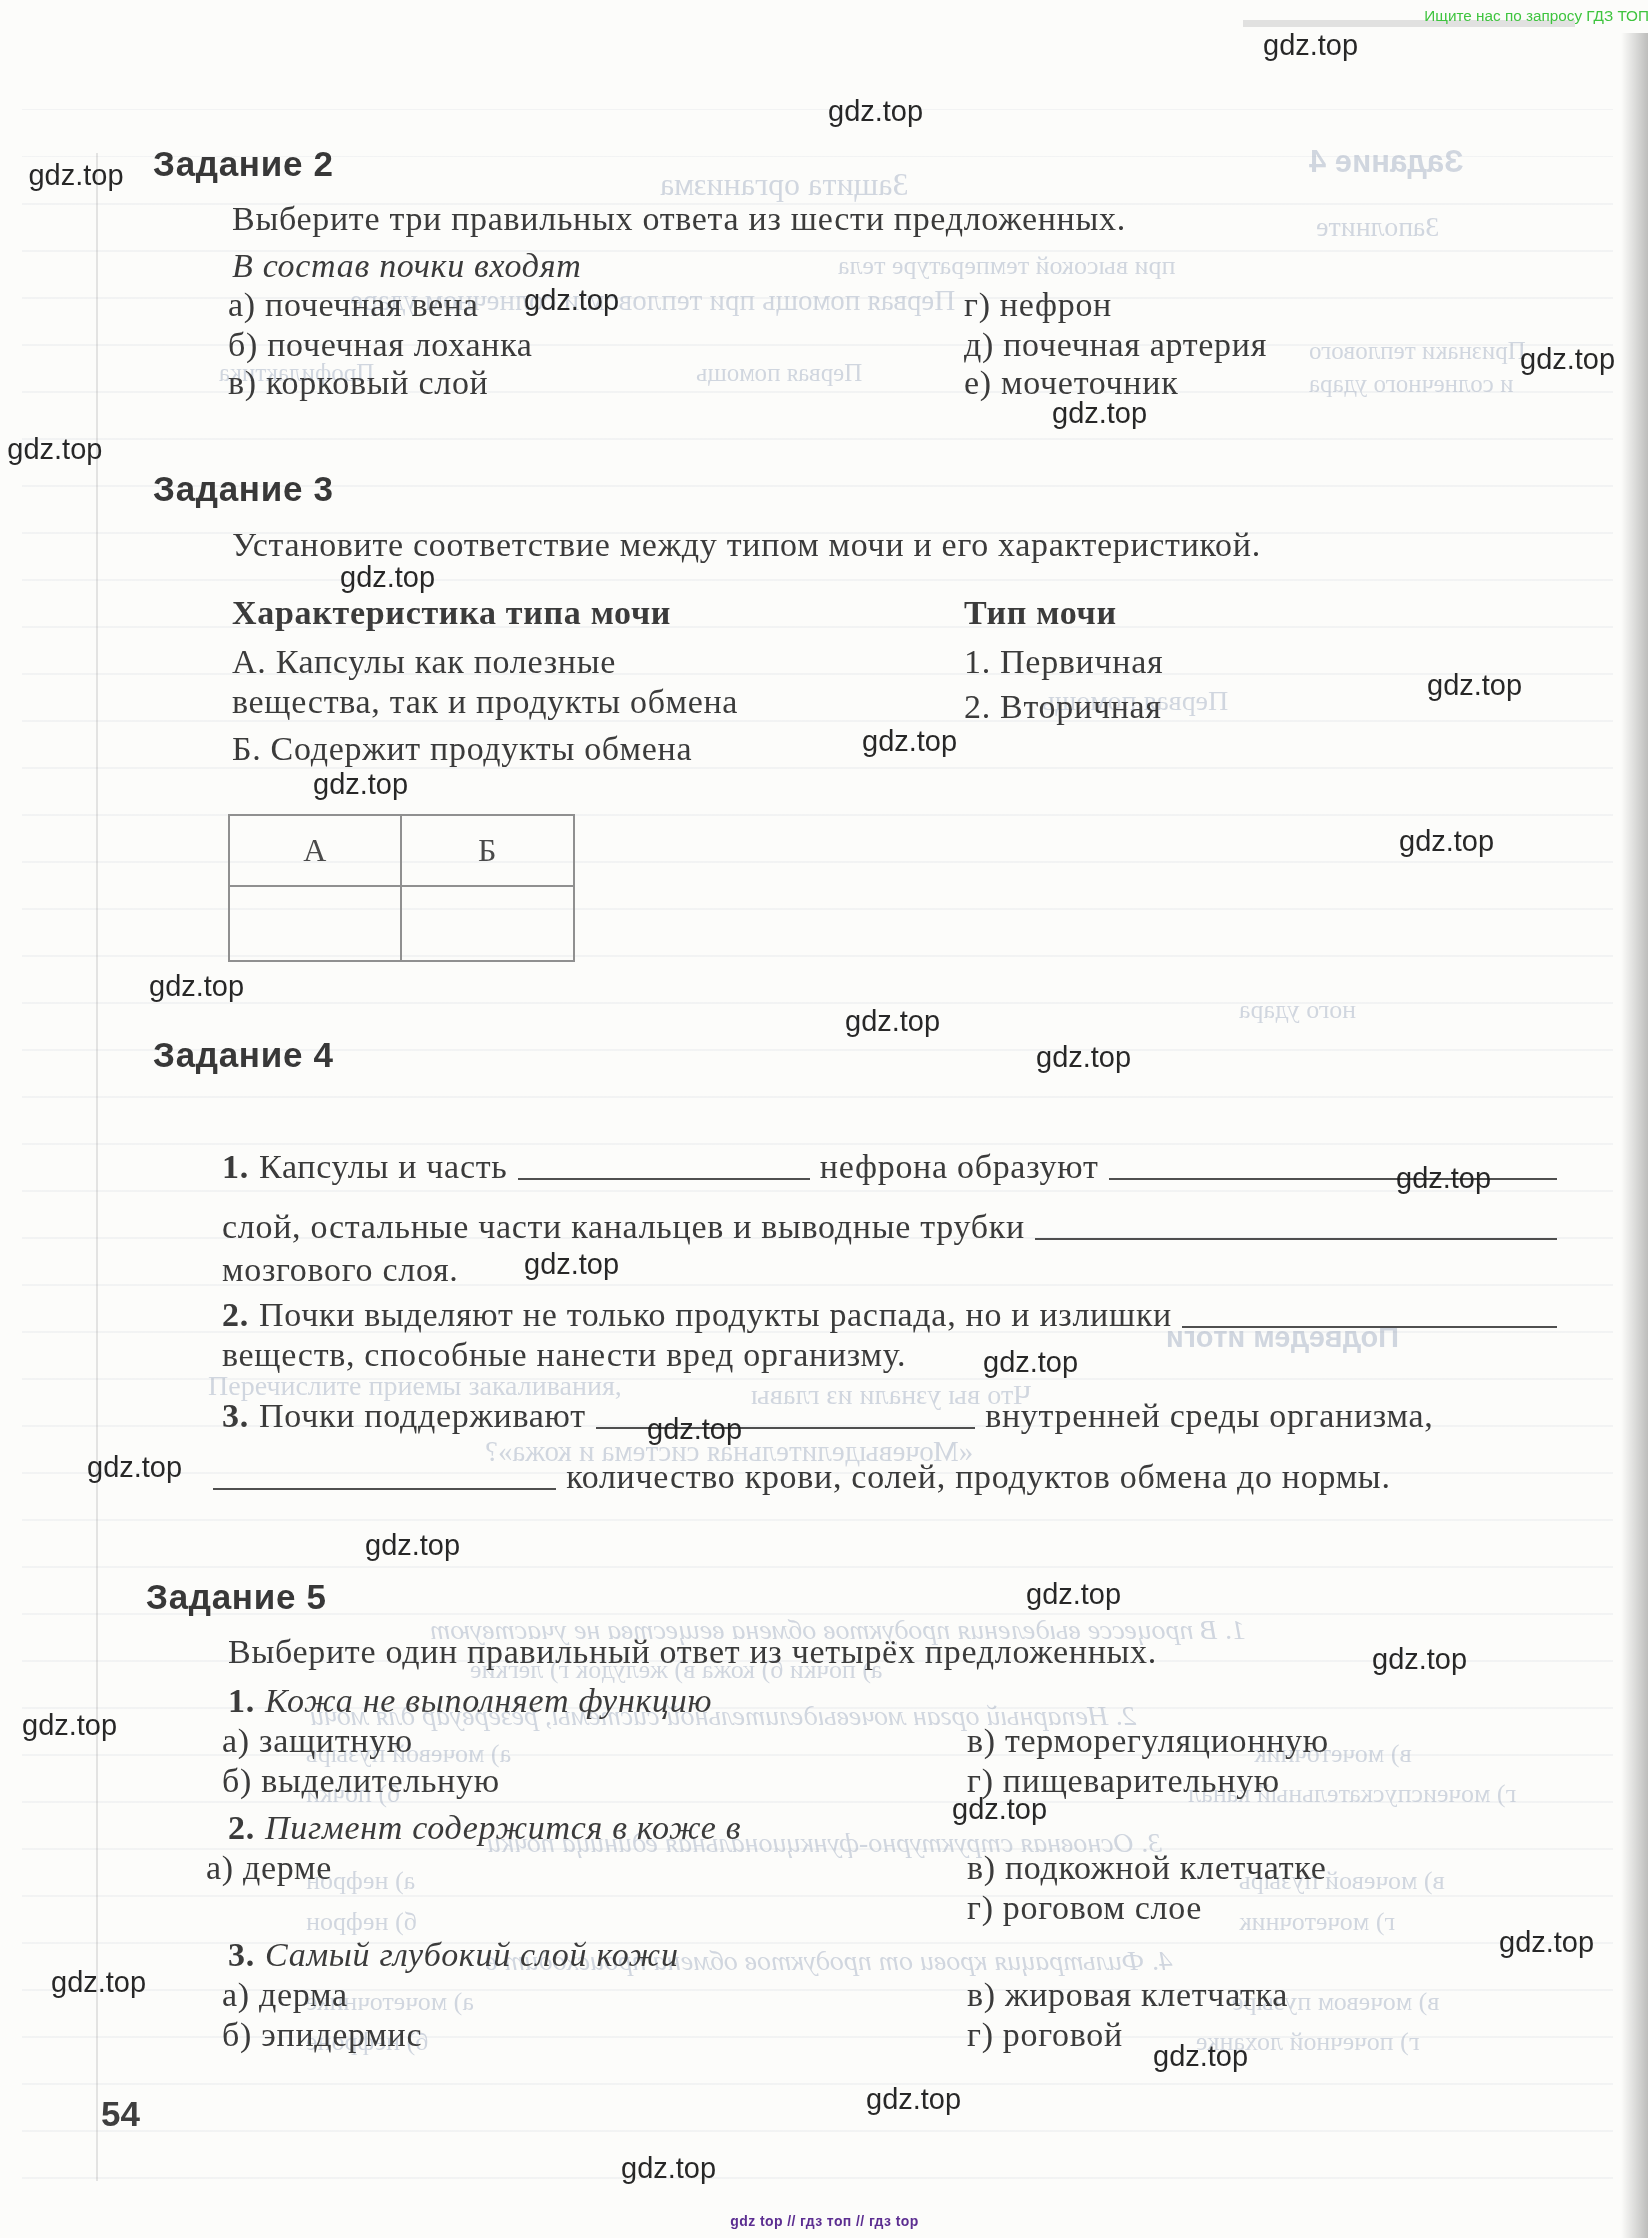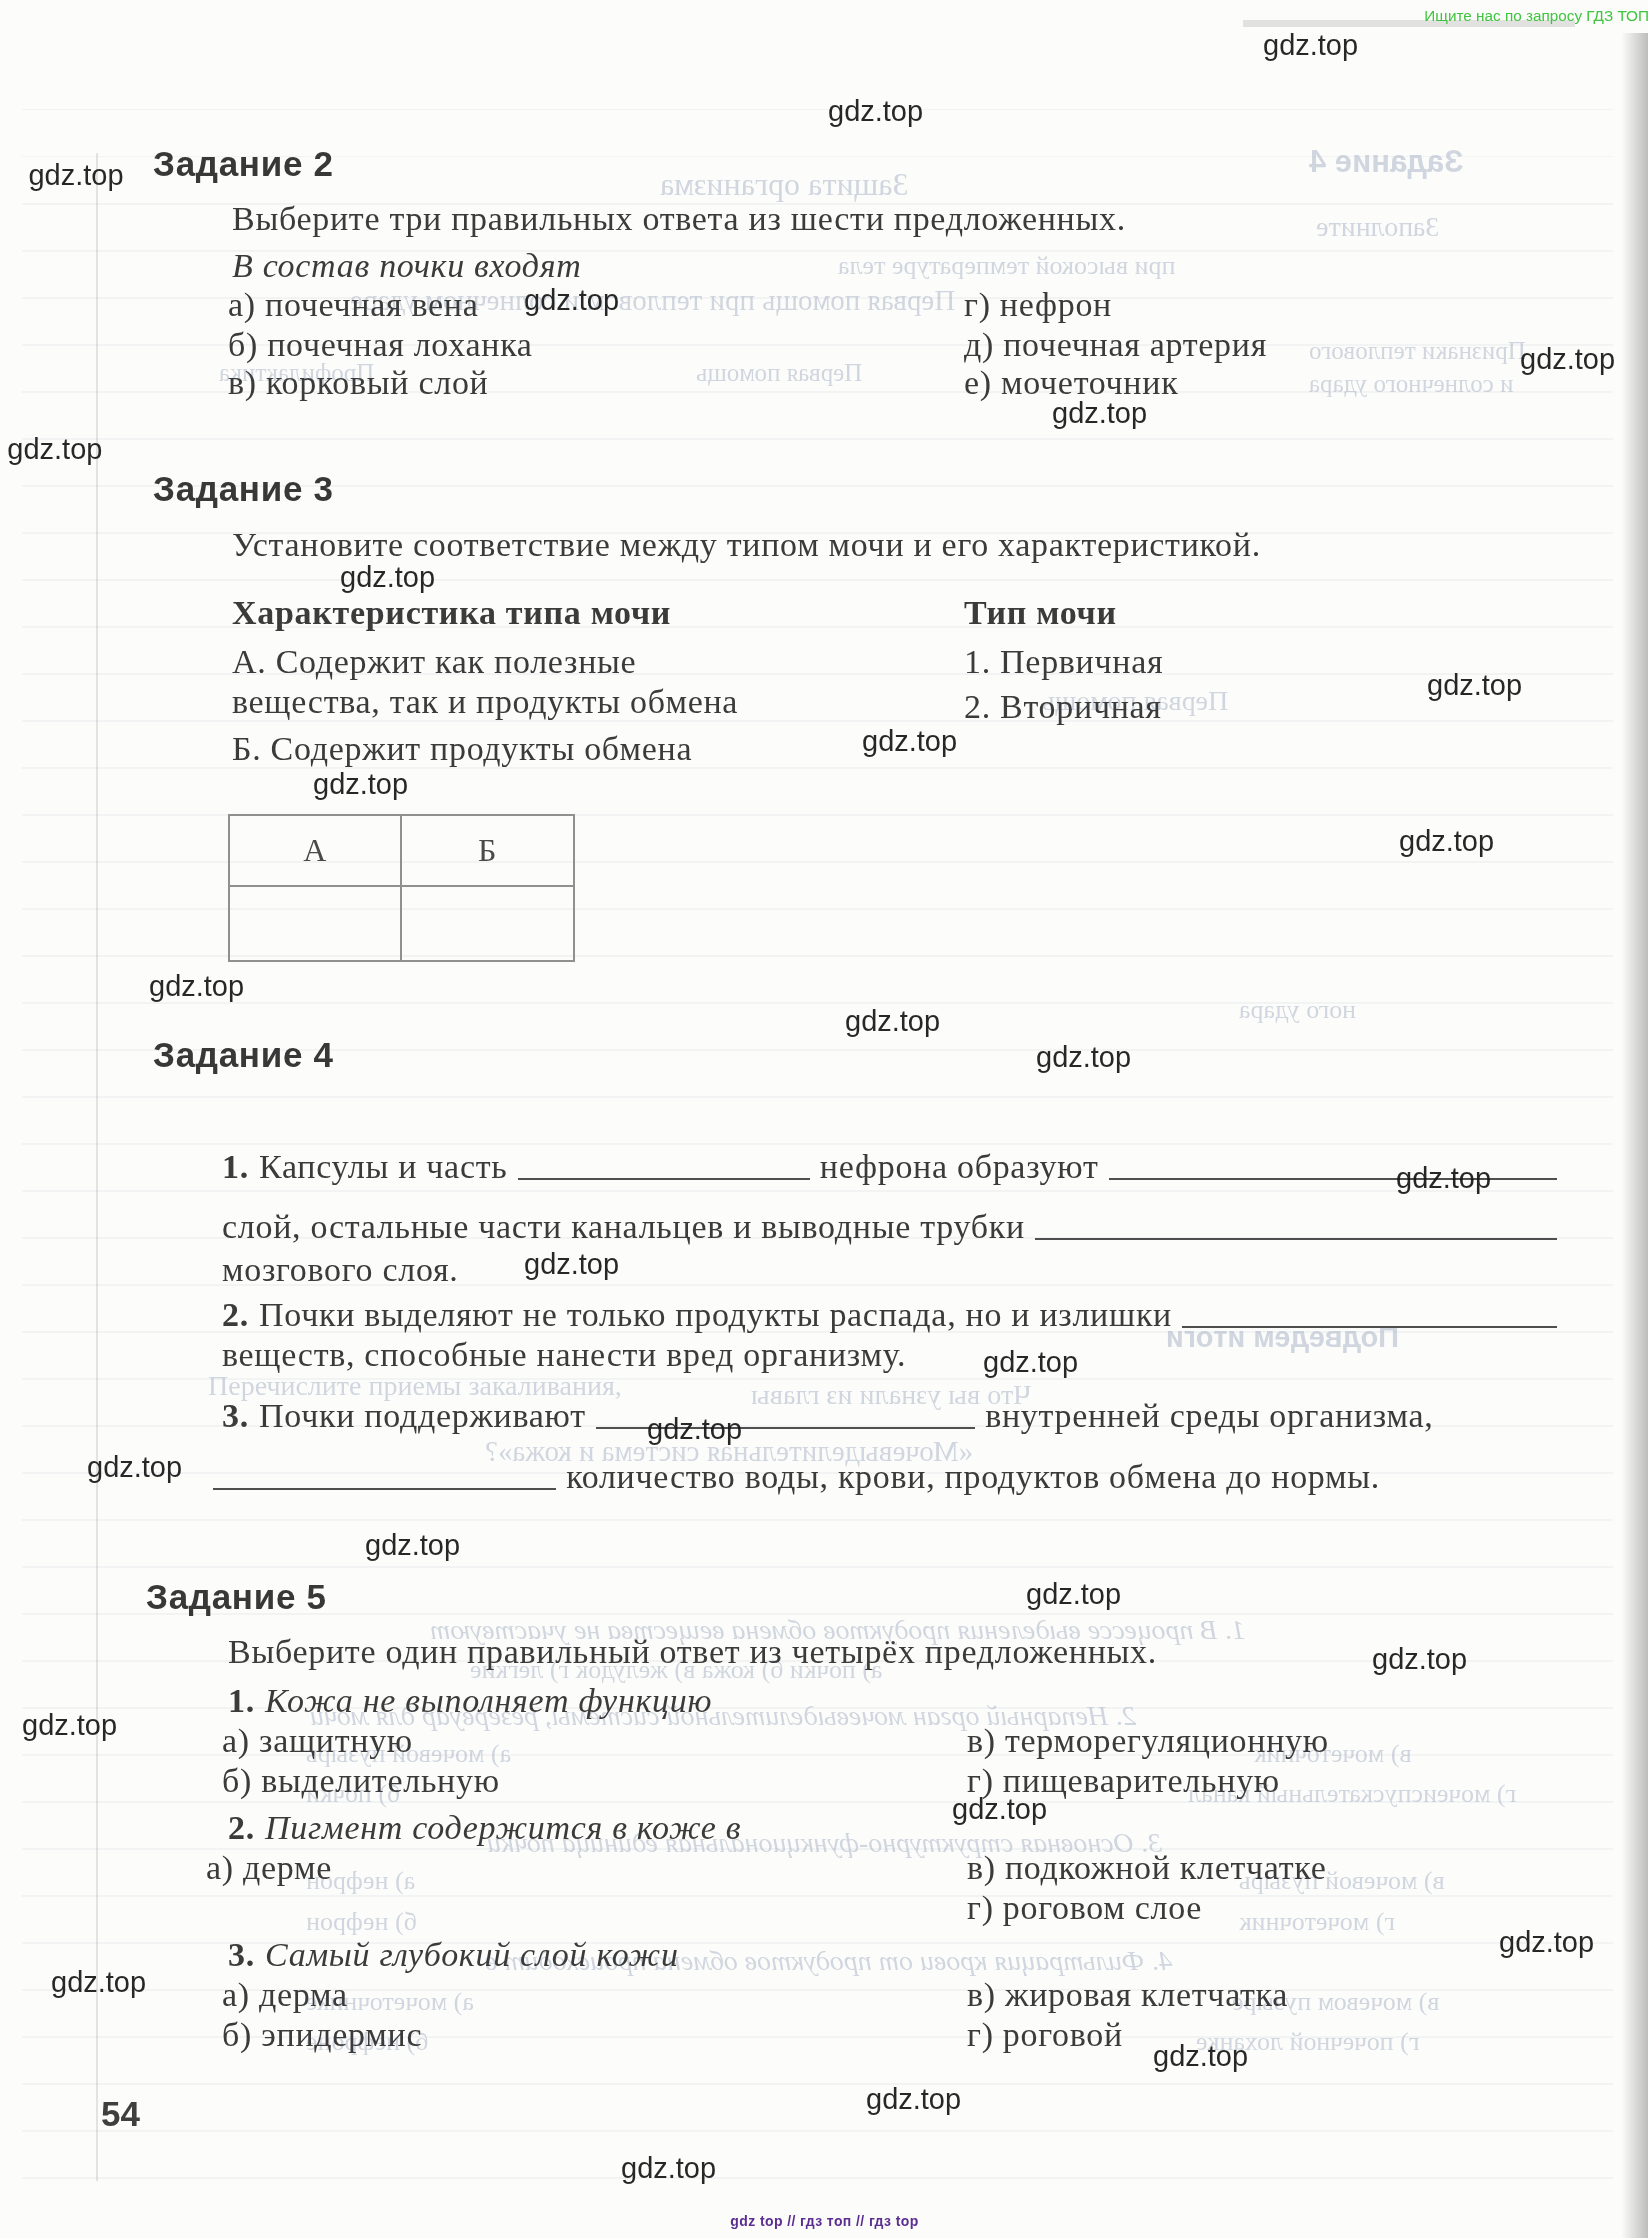--- a/index.html
+++ b/index.html
@@ -68,21 +68,21 @@
   <div class="abs body-text" style="left:228px;top:326px">б) почечная лоханка</div>
   <div class="abs body-text" style="left:228px;top:364px">в) корковый слой</div>
   <div class="abs body-text" style="left:964px;top:286px">г) нефрон</div>
   <div class="abs body-text" style="left:964px;top:326px">д) почечная артерия</div>
   <div class="abs body-text" style="left:964px;top:364px">е) мочеточник</div>
 
   <div class="abs task-title" style="left:153px;top:469px">Задание 3</div>
   <div class="abs body-text" style="left:232px;top:526px">Установите соответствие между типом мочи и его характеристикой.</div>
   <div class="abs body-text bold" style="left:232px;top:594px">Характеристика типа мочи</div>
   <div class="abs body-text bold" style="left:964px;top:594px">Тип мочи</div>
-  <div class="abs body-text" style="left:232px;top:643px">А. Содержит как полезные</div>
+  <div class="abs body-text" style="left:232px;top:643px">А. Капсулы как полезные</div>
   <div class="abs body-text" style="left:232px;top:683px">вещества, так и продукты обмена</div>
   <div class="abs body-text" style="left:232px;top:730px">Б. Содержит продукты обмена</div>
   <div class="abs body-text" style="left:964px;top:643px">1.  Первичная</div>
   <div class="abs body-text" style="left:964px;top:688px">2.  Вторичная</div>
 
   <div class="answer-table">
     <div class="cell">А</div>
     <div class="cell">Б</div>
     <div class="cell"></div>
     <div class="cell"></div>
@@ -115,21 +115,21 @@
   </div>
 
   <div class="fl" style="left:222px;top:1397px">
     <span class="num">3.</span>
     <span>Почки поддерживают</span>
     <span class="blank" style="width:379px"></span>
     <span>внутренней среды организма,</span>
   </div>
   <div class="fl" style="left:213px;top:1458px">
     <span class="blank" style="width:343px;margin-left:0"></span>
-    <span>количество воды, крови, продуктов обмена до нормы.</span>
+    <span>количество крови, солей, продуктов обмена до нормы.</span>
   </div>
 
   <div class="abs task-title" style="left:146px;top:1577px">Задание 5</div>
   <div class="abs body-text" style="left:228px;top:1633px">Выберите один правильный ответ из четырёх предложенных.</div>
 
   <div class="abs body-text" style="left:228px;top:1682px">
     <span class="num">1.</span><span class="italic">Кожа не выполняет функцию</span>
   </div>
   <div class="abs body-text" style="left:222px;top:1722px">а) защитную</div>
   <div class="abs body-text" style="left:222px;top:1762px">б) выделительную</div>

